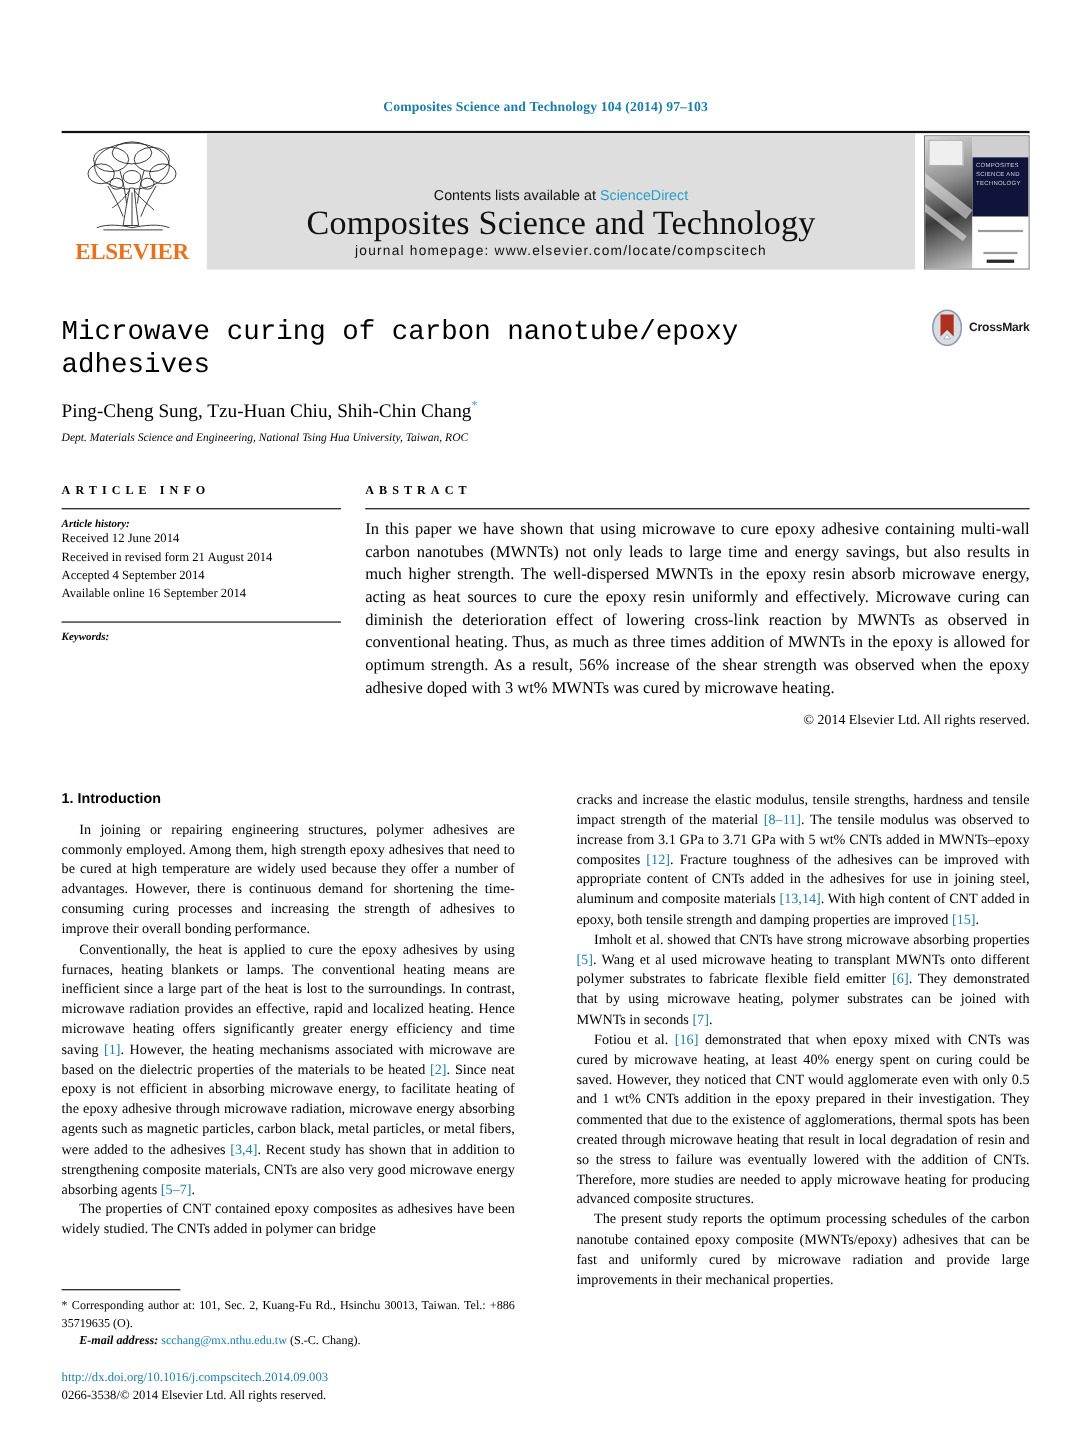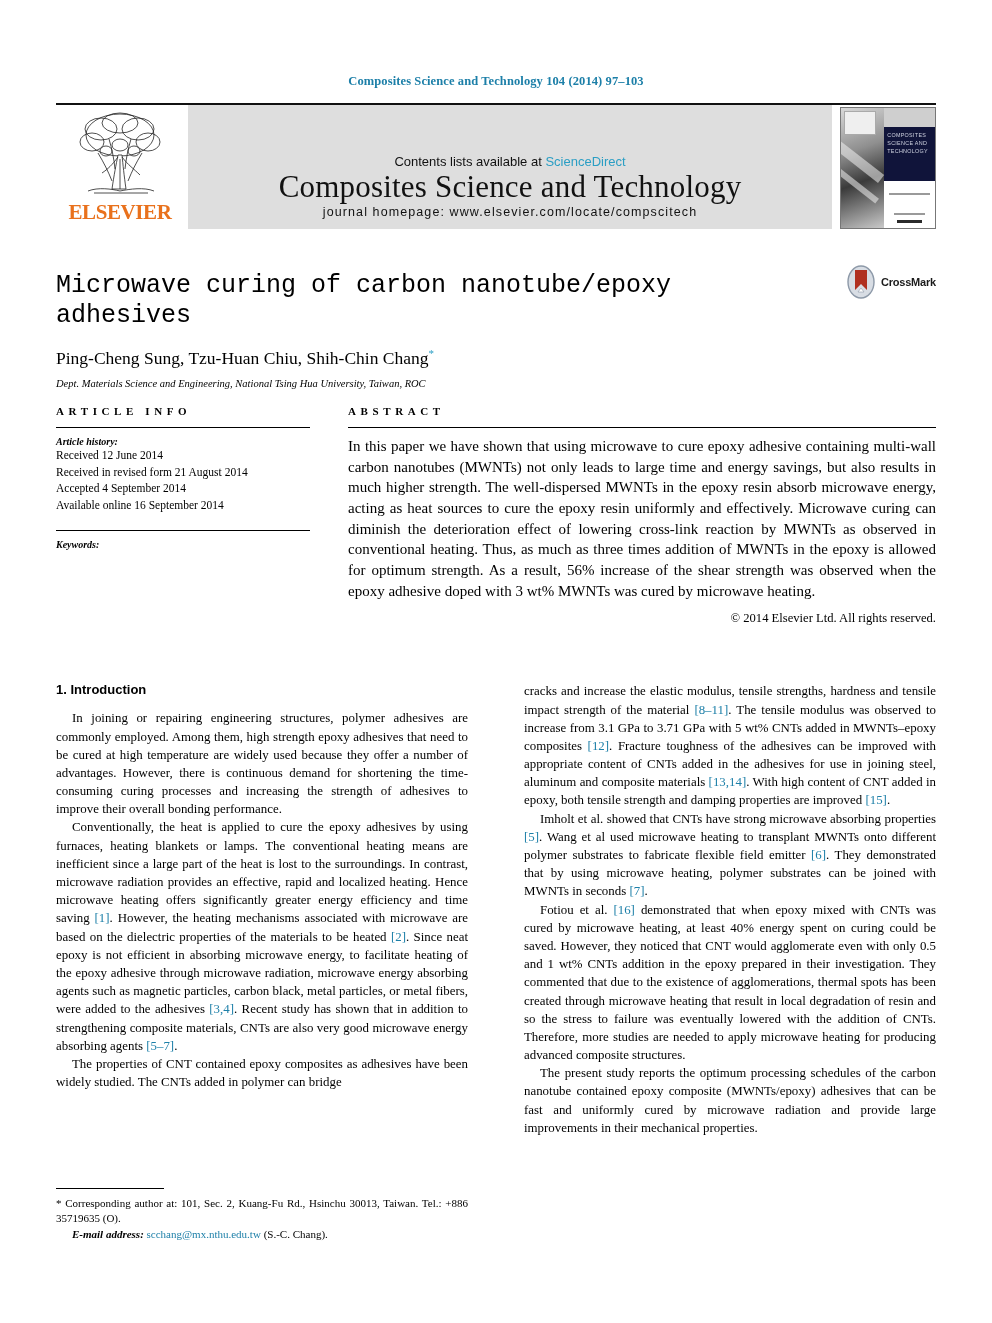--- a/index.html
+++ b/index.html
@@ -13,21 +13,21 @@
     font-family: "Liberation Serif", "DejaVu Serif", serif;
     color: #000;
     position: relative;
     overflow: hidden;
   }
   .page {
     position: relative;
     width: 992px;
     height: 1323px;
     box-sizing: border-box;
-    padding: 0 56px;
+    padding: 16px 56px;
   }
 
   
   .running-head {
     text-align: center;
     color: #1c7fa8;
     font-size: 12.5px;
     font-weight: bold;
     padding-top: 74px;
     letter-spacing: .1px;
@@ -198,23 +198,23 @@
   .crossmark-label {
     font-family: "Liberation Sans", sans-serif;
     font-size: 11px;
     font-weight: bold;
     color: #1a1a1a;
     letter-spacing: -0.2px;
   }
 
   
   .info-abstract {
-    margin-top: 16px;
-    display: flex;
-    gap: 38px;
+    margin-top: 36px;
+    display: flex;
+    gap: 22px;
   }
   .col-info { flex: 0 0 254px; }
   .col-abs  { flex: 1 1 auto; }
 
   .sec-head {
     font-family: "Liberation Serif", serif;
     font-size: 11px;
     font-weight: bold;
     letter-spacing: 4.6px;
     text-transform: uppercase;
@@ -417,20 +417,24 @@
         <div class="fn-rule"></div>
         <div class="fn">
           <span class="star">*</span>
           <span>Corresponding author at: 101, Sec. 2, Kuang-Fu Rd., Hsinchu 30013, Taiwan. Tel.: +886 35719635 (O).</span>
         </div>
         <div class="fn" style="text-indent:16px;">
           <span class="fn-email">E-mail address:</span>
           <span class="link">scchang@mx.nthu.edu.tw</span>
           <span>(S.-C. Chang).</span>
         </div>
+        <div class="doi-block">
+          <div class="doi-link">http://dx.doi.org/10.1016/j.compscitech.2014.09.003</div>
+          <div class="copyline">0266-3538/© 2014 Elsevier Ltd. All rights reserved.</div>
+        </div>
       </div>
     </div>
 
     <div class="bcol">
       <p class="body" style="text-indent:0;" id="rp0">cracks and increase the elastic modulus, tensile strengths, hardness and tensile impact strength of the material <span class="ref">[8–11]</span>. The tensile modulus was observed to increase from 3.1 GPa to 3.71 GPa with 5 wt% CNTs added in MWNTs–epoxy composites <span class="ref">[12]</span>. Fracture toughness of the adhesives can be improved with appropriate content of CNTs added in the adhesives for use in joining steel, aluminum and composite materials <span class="ref">[13,14]</span>. With high content of CNT added in epoxy, both tensile strength and damping properties are improved <span class="ref">[15]</span>.</p>
       <p class="body" id="rp1">Imholt et al. showed that CNTs have strong microwave absorbing properties <span class="ref">[5]</span>. Wang et al used microwave heating to transplant MWNTs onto different polymer substrates to fabricate flexible field emitter <span class="ref">[6]</span>. They demonstrated that by using microwave heating, polymer substrates can be joined with MWNTs in seconds <span class="ref">[7]</span>.</p>
       <p class="body" id="rp2">Fotiou et al. <span class="ref">[16]</span> demonstrated that when epoxy mixed with CNTs was cured by microwave heating, at least 40% energy spent on curing could be saved. However, they noticed that CNT would agglomerate even with only 0.5 and 1 wt% CNTs addition in the epoxy prepared in their investigation. They commented that due to the existence of agglomerations, thermal spots has been created through microwave heating that result in local degradation of resin and so the stress to failure was eventually lowered with the addition of CNTs. Therefore, more studies are needed to apply microwave heating for producing advanced composite structures.</p>
       <p class="body">The present study reports the optimum processing schedules of the carbon nanotube contained epoxy composite (MWNTs/epoxy) adhesives that can be fast and uniformly cured by microwave radiation and provide large improvements in their mechanical properties.</p>
     </div>
   </div>

